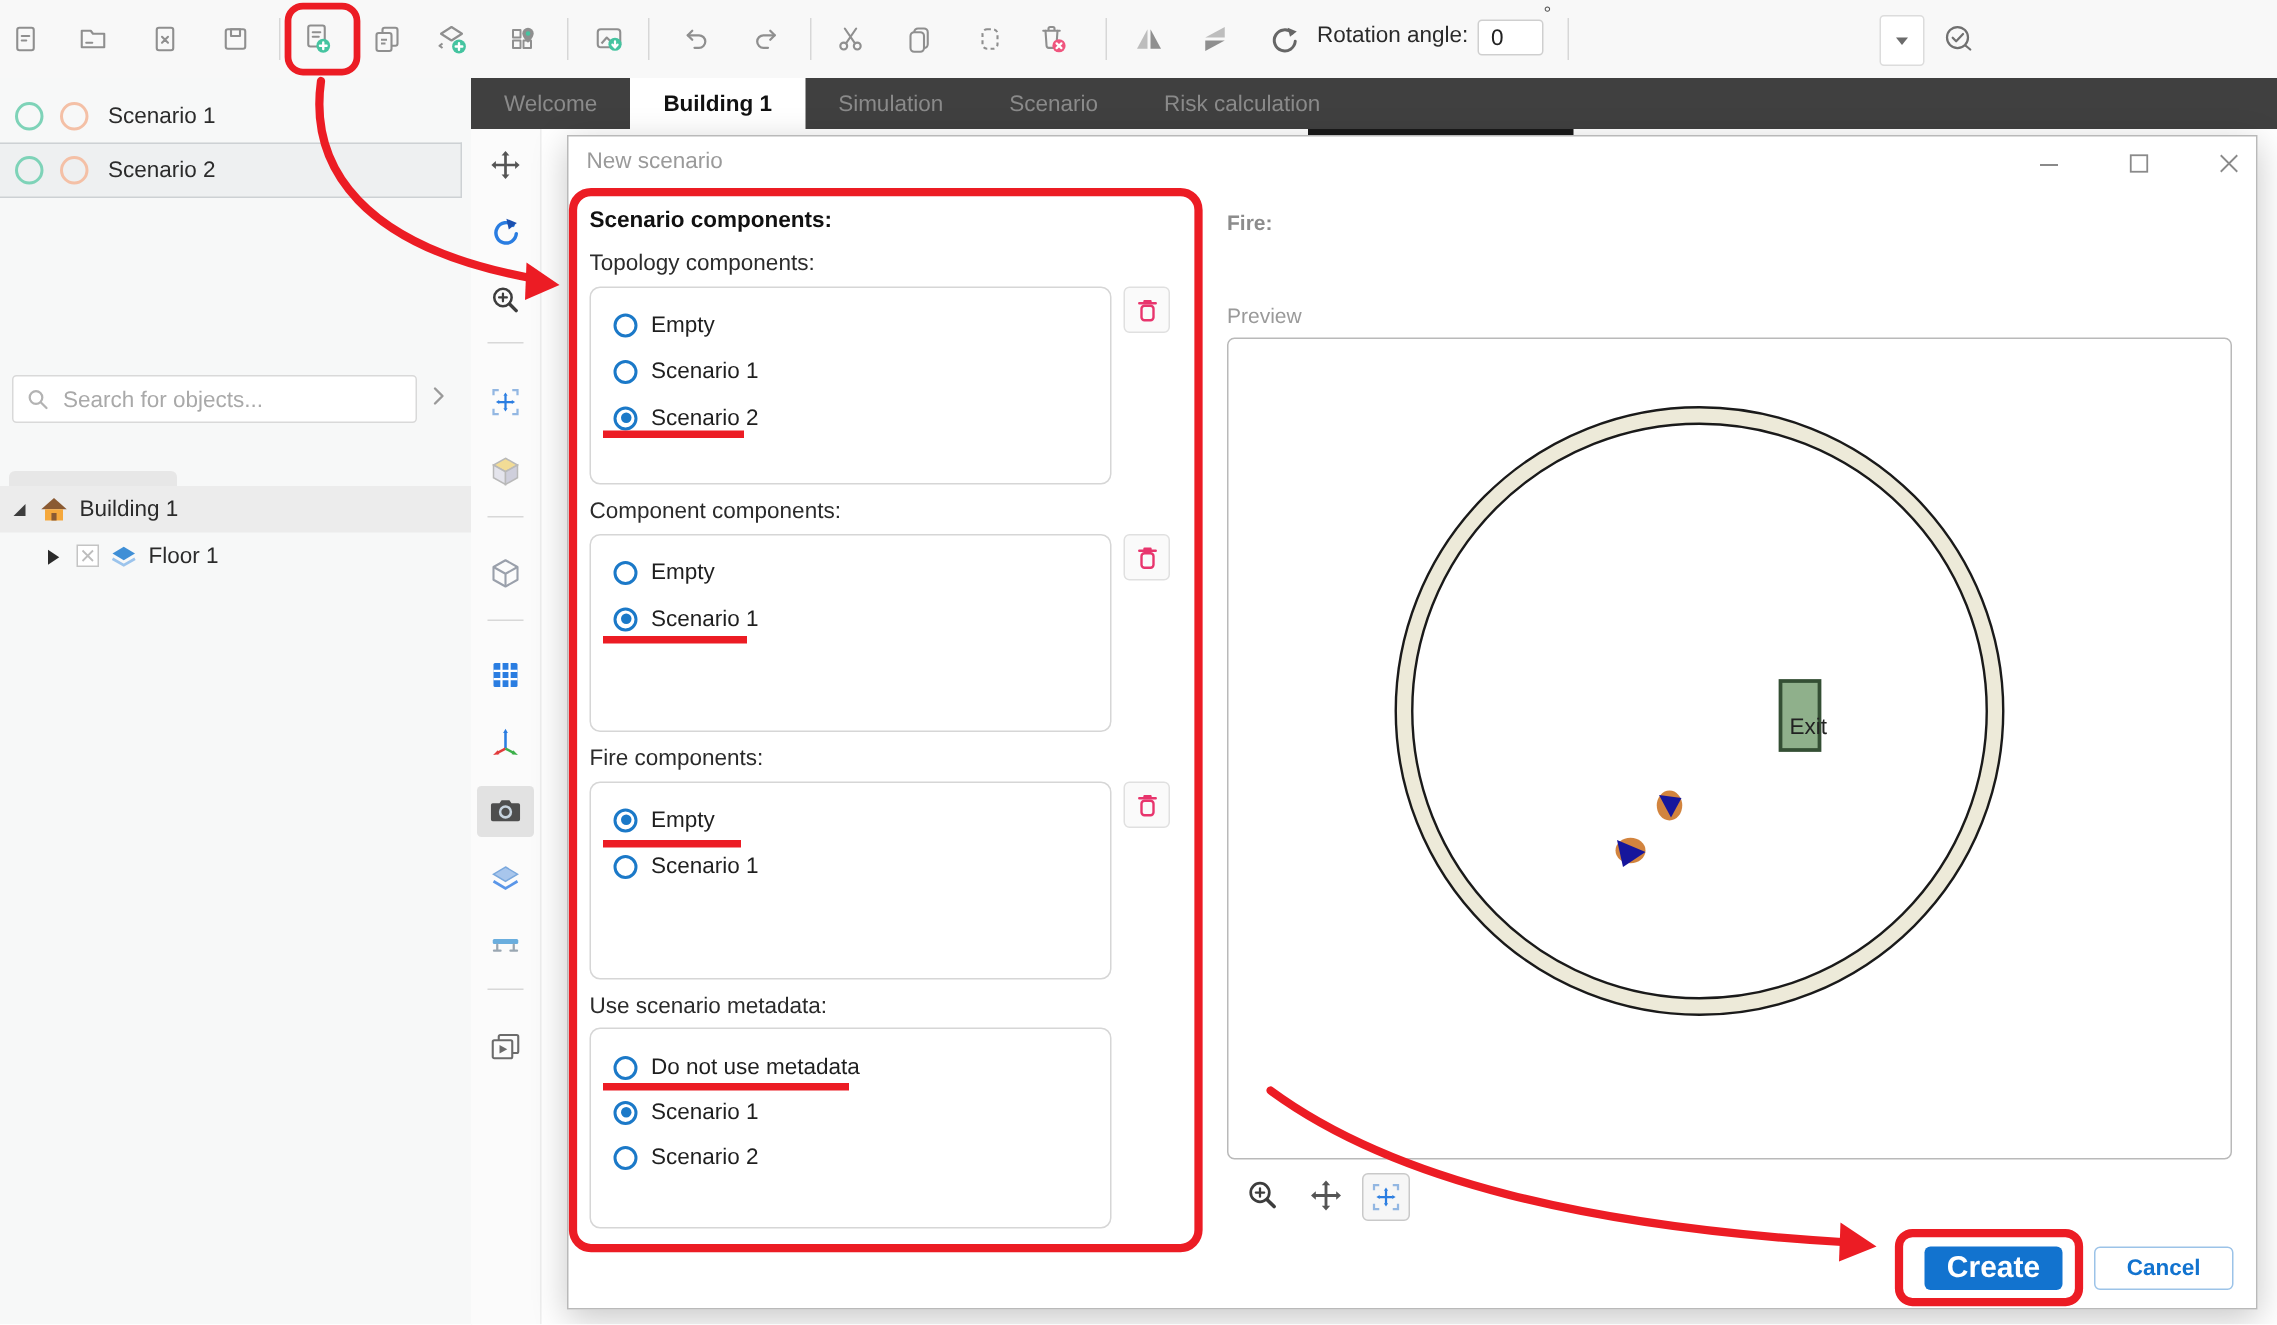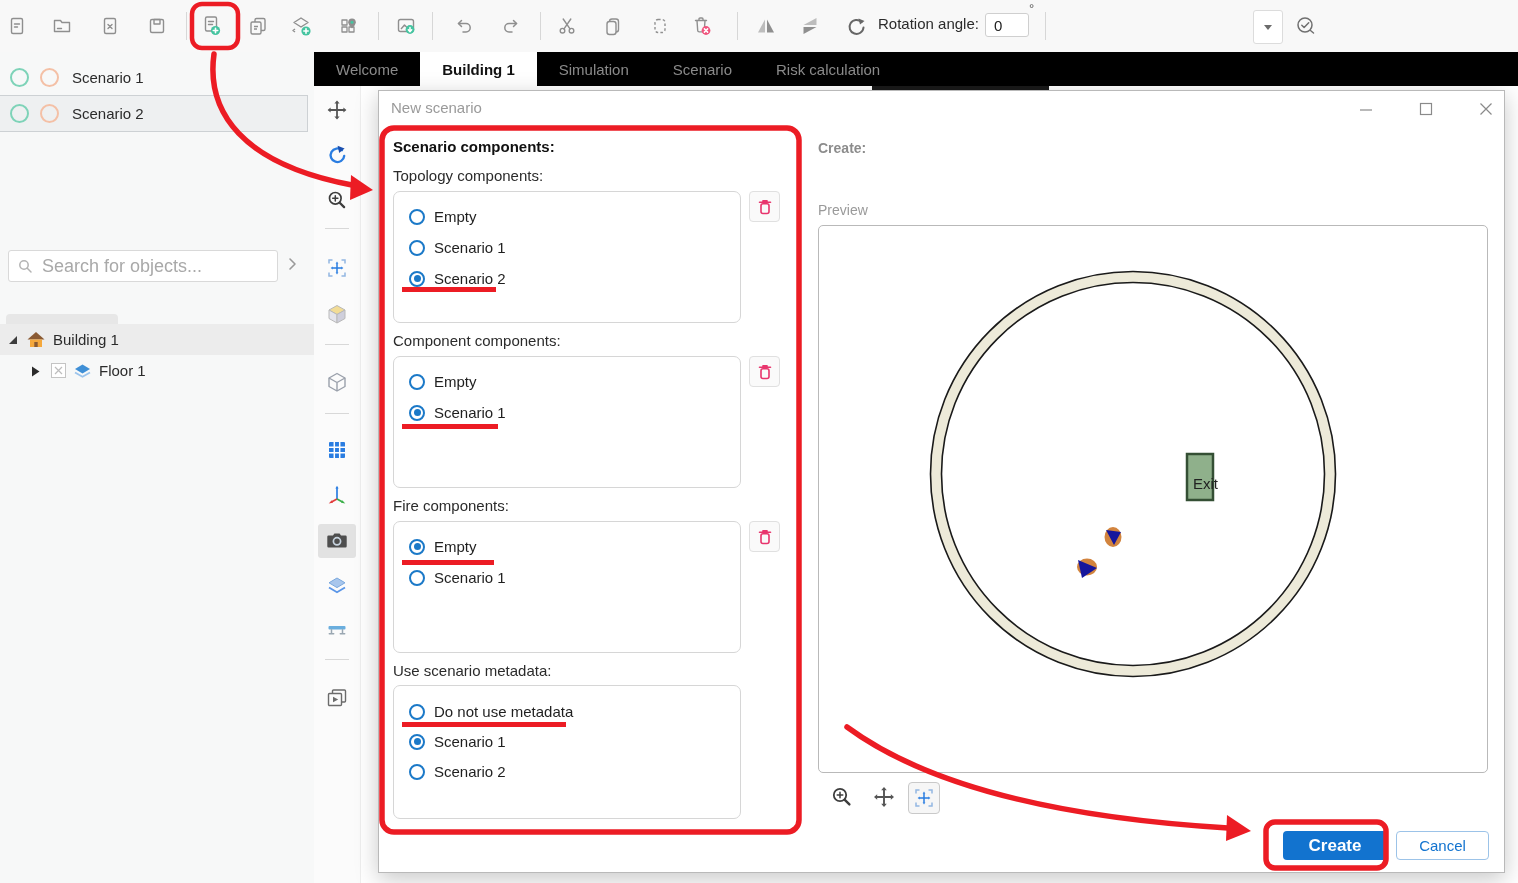--- a/index.html
+++ b/index.html
@@ -18,31 +18,31 @@
 
   
   .left-panel{position:absolute;left:0;top:52px;width:314px;height:831px;background:#f7f8f8;border-right:1px solid #e3e3e3;}
   .scn-row{position:absolute;left:0;width:307px;height:35px;display:flex;align-items:center;cursor:pointer;}
   .scn-row.sel{background:#eef0f1;border-top:1px solid #cdd1d4;border-bottom:1px solid #cdd1d4;border-right:1px solid #cdd1d4;}
   .ring{display:inline-block;width:15px;height:15px;border-radius:50%;border:2px solid;margin-left:10px;}
   .ring.teal{border-color:#7ed3b8;}
   .ring.orange{border-color:#f4c0a6;margin-left:11px;}
   .scn-label{margin-left:13px;font-size:15px;color:#2b2b2b;}
   .search-box{position:absolute;left:8px;top:198px;width:268px;height:30px;background:#fff;border:1px solid #d9d9d9;border-radius:3px;display:flex;align-items:center;}
-  .search-box input{border:none;outline:none;flex:1;font-size:18px;color:#333;font-family:inherit;background:transparent;margin-left:6px;}
+  .search-box input{border:none;outline:none;flex:1;font-size:15px;color:#333;font-family:inherit;background:transparent;margin-left:6px;}
   .search-box input::placeholder{color:#a9a9a9;}
   .ptab{position:absolute;top:262px;height:33px;display:flex;align-items:center;justify-content:center;font-size:15px;cursor:pointer;border-radius:4px;}
   .ptab.on{background:#e7e7e7;color:#2b2b2b;font-weight:bold;}
   .ptab.off{color:#6f6f6f;}
   .tree-row{position:absolute;left:0;width:314px;height:31px;display:flex;align-items:center;cursor:pointer;}
   .tree-row.hl{background:#ececec;}
   .tree-label{font-size:15px;color:#2b2b2b;margin-left:7px;}
 
   
-  .tabbar{position:absolute;left:314px;top:52px;width:1204px;height:34px;background:#000000;display:flex;}
+  .tabbar{position:absolute;left:314px;top:52px;width:1204px;height:34px;background:#404040;display:flex;}
   .mtab{height:34px;display:flex;align-items:center;padding:0 22px;font-size:15px;color:#8a8a8a;cursor:pointer;}
   .mtab.on{background:#fff;color:#111;font-weight:bold;}
 
   
   .toolstrip{position:absolute;left:314px;top:86px;width:46px;height:797px;background:#fbfbfb;border-right:1px solid #eee;}
   .sti{position:absolute;left:9px;width:28px;height:28px;display:flex;align-items:center;justify-content:center;cursor:pointer;}
   .sti.selbg{left:4px;width:38px;height:34px;background:#e2e2e2;border-radius:3px;}
   .hsep{position:absolute;left:11px;width:24px;height:1px;background:#d8d8d8;}
 
   .canvas{position:absolute;left:360px;top:86px;width:1158px;height:797px;background:#fff;}
@@ -58,22 +58,22 @@
   .opt{position:absolute;left:15px;display:flex;align-items:center;gap:9px;cursor:pointer;}
   .radio{display:inline-block;width:12px;height:12px;border:2px solid #1b79c8;border-radius:50%;background:#fff;position:relative;}
   .radio.sel::after{content:'';position:absolute;left:2.5px;top:2.5px;width:7px;height:7px;border-radius:50%;background:#1b79c8;}
   .opt-label{font-size:15px;color:#1f1f1f;}
   .trash-btn{position:absolute;left:370px;width:31px;height:31px;background:#fafafa;border:1px solid #e0e0e0;border-radius:4px;display:flex;align-items:center;justify-content:center;cursor:pointer;padding:0;}
   .fld-label{position:absolute;left:439px;font-size:14px;color:#8c8c8c;}
   .title-input{position:absolute;left:439px;top:73px;width:658px;height:27px;border:1px solid #d0d0d0;border-radius:3px;font-size:15px;color:#222;padding:0 0 0 10px;font-family:inherit;}
   .preview-box{position:absolute;left:439px;top:134px;width:668px;height:546px;border:1px solid #b9b9b9;border-radius:5px;background:#fff;overflow:hidden;}
   .pvi{position:absolute;top:691px;width:30px;height:30px;display:flex;align-items:center;justify-content:center;cursor:pointer;}
   .pvi.box{border:1px solid #c9c9c9;border-radius:4px;background:#f6f6f6;}
-  .create-btn{position:absolute;left:904px;top:740px;width:104px;height:29px;background:#1273cf;color:#fff;border:none;border-radius:4px;font-size:17px;font-weight:bold;font-family:inherit;cursor:pointer;}
-  .cancel-btn{position:absolute;left:1017px;top:740px;width:93px;height:29px;background:#fff;color:#1273cf;border:1px solid #9cc3e8;border-radius:4px;font-size:15px;font-weight:normal;font-family:inherit;cursor:pointer;}
+  .create-btn{position:absolute;left:904px;top:740px;width:92px;height:29px;background:#1273cf;color:#fff;border:none;border-radius:4px;font-size:20px;font-weight:bold;font-family:inherit;cursor:pointer;}
+  .cancel-btn{position:absolute;left:1017px;top:740px;width:93px;height:29px;background:#fff;color:#1273cf;border:1px solid #9cc3e8;border-radius:4px;font-size:15px;font-weight:bold;font-family:inherit;cursor:pointer;}
 
   .annotations{position:absolute;left:0;top:0;width:1518px;height:883px;pointer-events:none;z-index:60;}
 </style>
 </head>
 <body>
 
 <div id="app">
 
   <div class="toolbar">
     <span class="tbi" style="left:3px">
@@ -544,21 +544,21 @@
       <div class="opt" style="top:47px">
           <span class="radio sel"></span>
           <span class="opt-label">Scenario 1</span>
         </div>
       <div class="opt" style="top:77px">
           <span class="radio"></span>
           <span class="opt-label">Scenario 2</span>
         </div>
     </div>
 
-    <div class="fld-label" style="top:49px;font-weight:bold">Create:</div>
+    <div class="fld-label" style="top:49px;font-weight:bold">Fire:</div>
     <div class="fld-label" style="top:111px;color:#9a9a9a">Preview</div>
 
     <div class="preview-box">
       <svg width="668" height="546">
         <circle cx="314" cy="248" r="197" fill="none" stroke="#edead9" stroke-width="11"></circle>
         <circle cx="314" cy="248" r="202.5" fill="none" stroke="#1a1a1a" stroke-width="1.6"></circle>
         <circle cx="314" cy="248" r="191.5" fill="none" stroke="#1a1a1a" stroke-width="1.6"></circle>
         <rect x="368" y="228" width="26" height="46" fill="#8fb08b" stroke="#344f34" stroke-width="2.5"></rect>
         <text x="374" y="263" font-size="15" fill="#222" font-family="Liberation Sans, sans-serif">Exit</text>
         <g>

